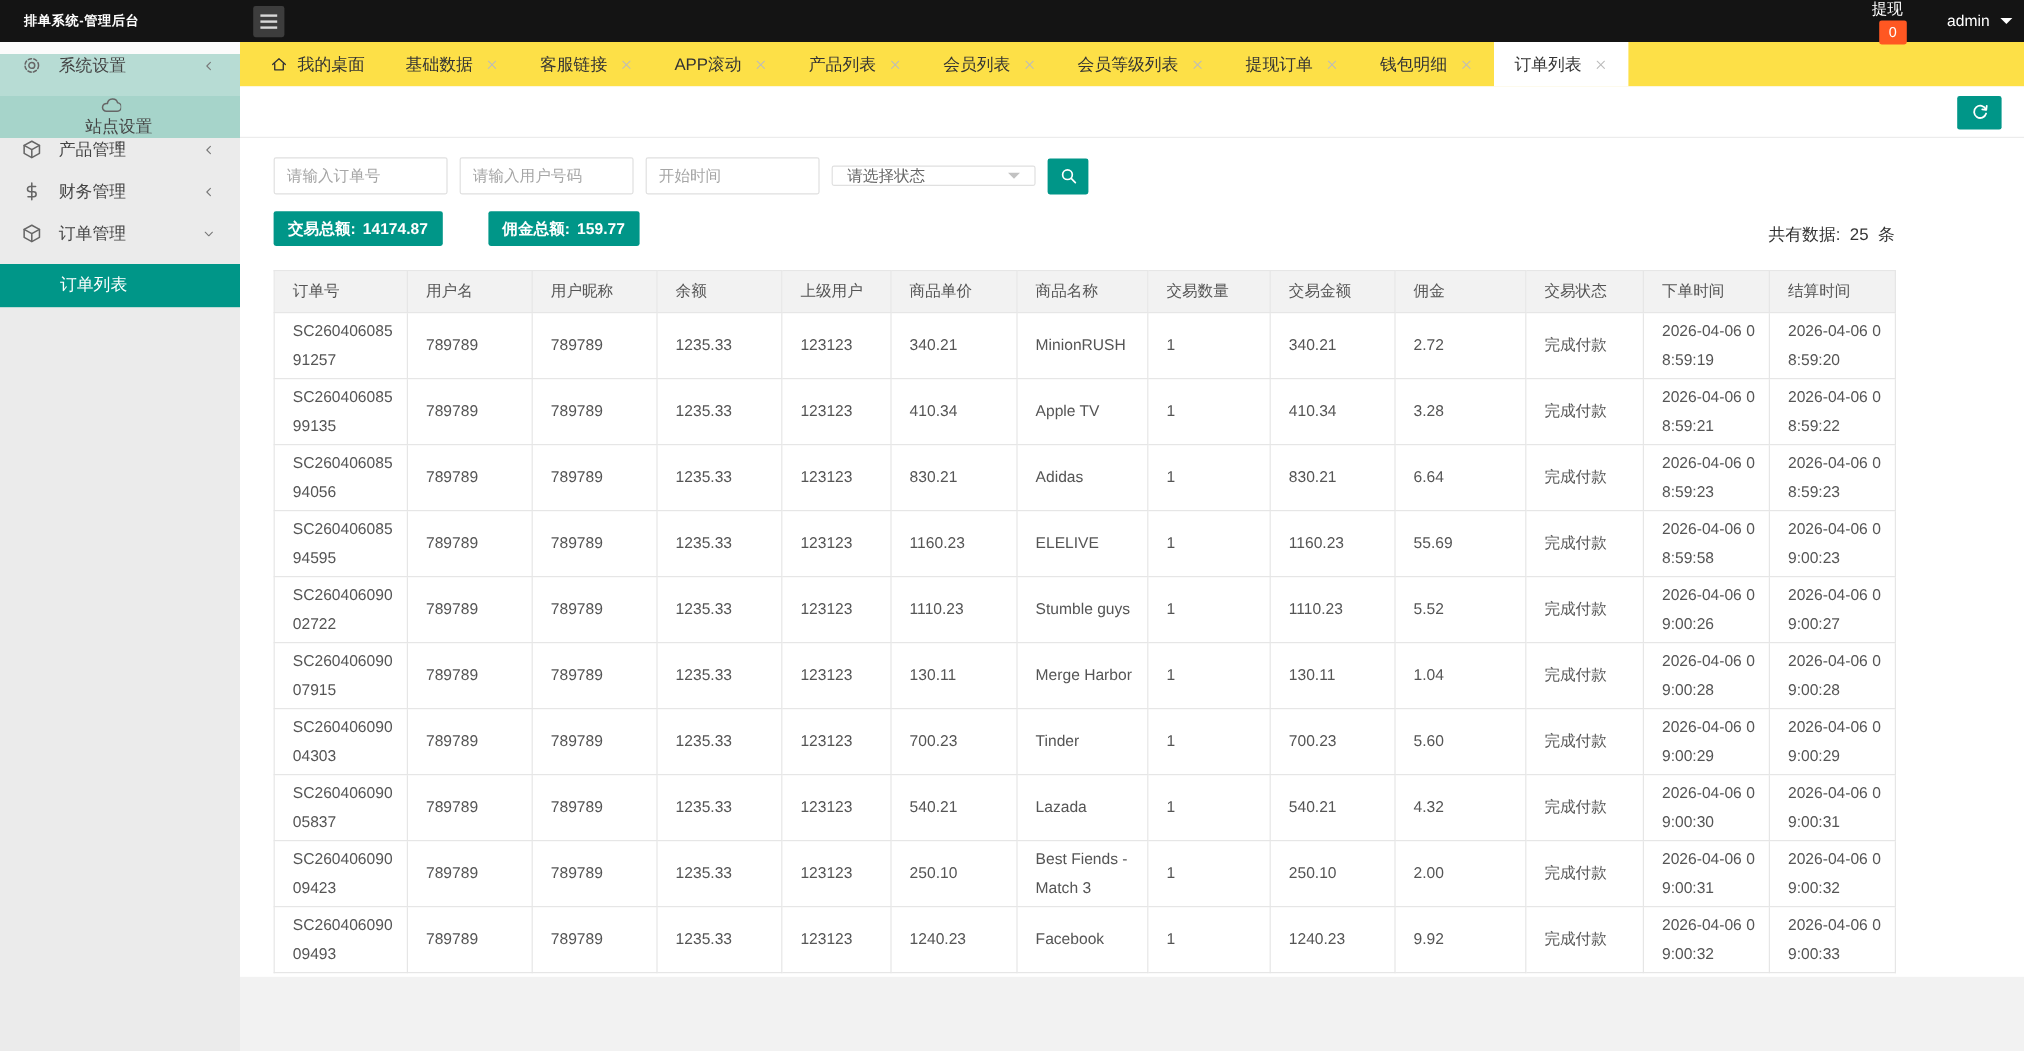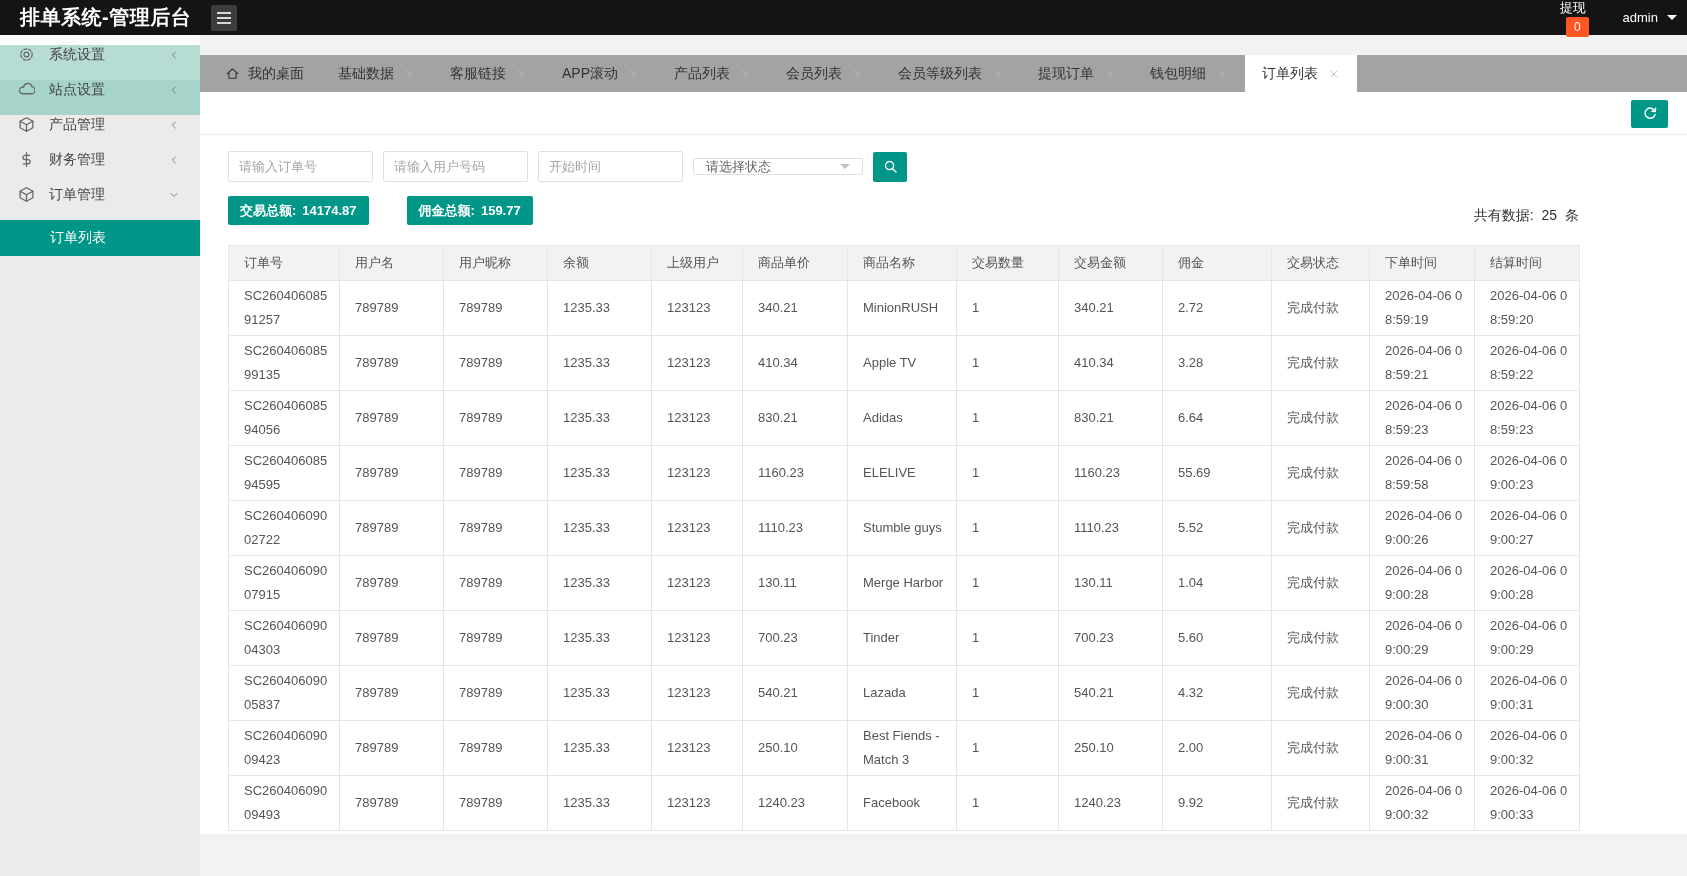--- a/index.html
+++ b/index.html
@@ -2,48 +2,48 @@
 <html style="--accent: #009688; --withdraw-badge: #ff5722; --sidebar-highlight-1: #b7dcd4; --sidebar-highlight-2: #a6d4ca;"><head>
 <meta charset="utf-8">
 <style>
   * { margin:0; padding:0; box-sizing:border-box; }
   body { background:#ddd; font-family:"Liberation Sans","DejaVu Sans",sans-serif; }
   .app { width:1687px; height:876px; position:relative; background:#f2f2f2; overflow:hidden;
          font-family:"Liberation Sans","DejaVu Sans",sans-serif; }
 
   
   .topbar { height:35px; background:#141414; color:#fff; display:flex; align-items:center; position:relative; }
-  .topbar-title { margin-left:20px; font-size:20px; font-weight:bold; letter-spacing:.5px; }
+  .topbar-title { margin-left:20px; font-size:11px; font-weight:bold; letter-spacing:.5px; }
   .hamburger { position:absolute; left:211px; top:5px; width:26px; height:26px; background:#3d3d3d;
                border:none; border-radius:2px; display:flex; align-items:center; justify-content:center; cursor:pointer; }
   .hamburger-bars { width:14px; height:2px; background:#d8d8d8; position:relative; display:block; }
   .hamburger-bars::before, .hamburger-bars::after { content:""; position:absolute; left:0; width:14px; height:2px; background:#d8d8d8; }
   .hamburger-bars::before { top:-5px; } .hamburger-bars::after { top:5px; }
   .topbar-right { margin-left:auto; display:flex; align-items:center; padding-right:10px; }
   .withdraw { display:flex; align-items:center; font-size:13px; color:#fff; cursor:pointer;flex-direction:column; }
   .withdraw-badge { background:var(--withdraw-badge,#ff5722); color:#fff; border-radius:2px; padding:3px 8px; font-size:12px; margin-left:9px; }
   .user { display:flex; align-items:center; margin-left:34px; font-size:13px; cursor:pointer; }
   .caret-down { width:0; height:0; border:5px solid transparent; border-top-color:#fff; margin-left:9px; margin-top:5px; }
 
   
   .body { display:flex; height:841px; }
   .sidebar { width:200px; background:#ebebeb; flex-shrink:0; }
   .sidebar-gap { height:10px; background:#fbfbfb; }
   .side-item { height:35px; display:flex; align-items:center; padding:0 20px 16px 18px; font-size:14px; color:#444; cursor:pointer; }
   .side-item.hl1 { background:var(--sidebar-highlight-1,#b7dcd4); }
-  .side-item.hl2 { background:var(--sidebar-highlight-2,#a6d4ca); }
+  .side-item.hl2 { background:var(--sidebar-highlight-2,#a6d4ca);flex-direction:column; }
   .side-icon { width:17px; height:17px; color:#666; margin-right:14px; flex-shrink:0; }
   .side-label { flex:1; }
   .side-caret { width:12px; height:12px; color:#777; }
   .side-sub { height:36px; display:flex; align-items:center; padding-left:50px; background:var(--accent,#009688); color:#fff; font-size:14px; cursor:pointer; }
 
   .main { flex:1; display:flex; flex-direction:column; min-width:0; }
 
   
-  .tabbar { height:37px; background:#a3a3a3; display:flex; align-items:stretch; padding-left:8px;margin-top:20px; }
+  .tabbar { height:37px; background:#fde047; display:flex; align-items:stretch; padding-left:8px; }
   .tab { display:flex; align-items:center; padding:0 17px; font-size:14px; color:#333; cursor:pointer; white-space:nowrap; }
   .tab.active { background:#fff; }
   .tab-home { width:15px; height:15px; color:#333; margin-right:8px; }
   .tab-close { width:12px; height:12px; color:#bcbcbc; margin-left:10px; cursor:pointer; }
 
   
   .card { background:#fff; height:742px; position:relative; overflow:hidden; }
   .toolbar { height:43px; border-bottom:1px solid #ececec; position:relative; }
   .refresh-btn { position:absolute; right:19px; top:8px; width:37px; height:28px; background:var(--accent,#009688);
                  border:none; border-radius:2px; color:#fff; display:flex; align-items:center; justify-content:center; cursor:pointer; }

